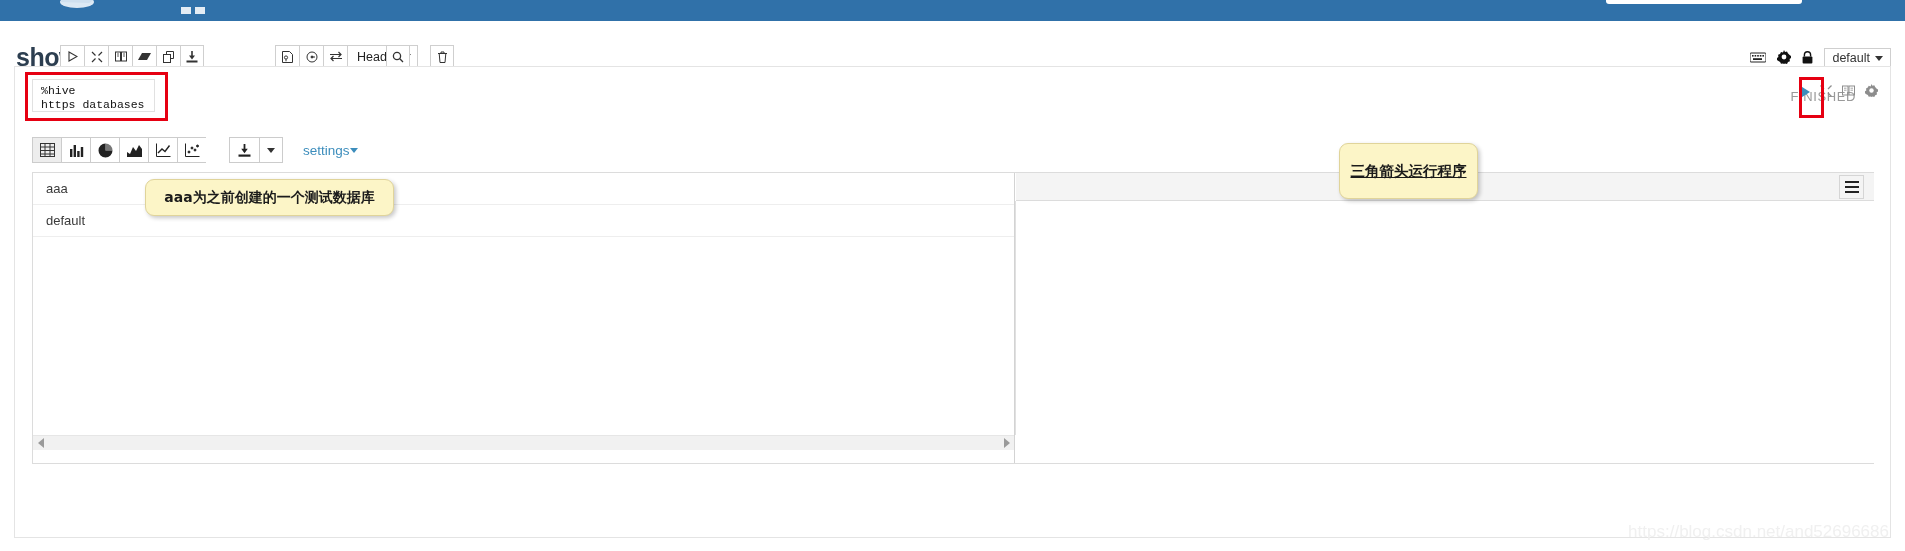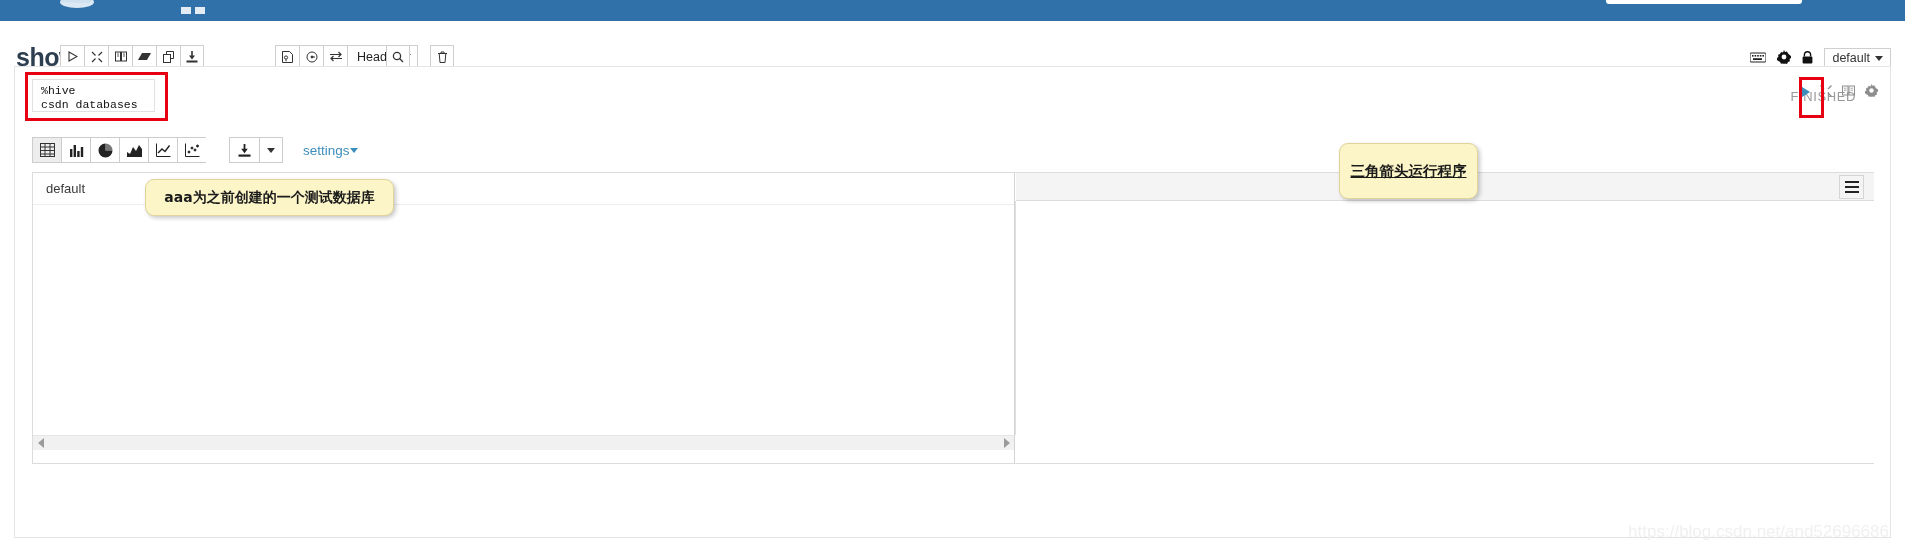--- a/index.html
+++ b/index.html
@@ -392,21 +392,21 @@
       <span>default</span>
       <span class="caret-dn"></span>
     </span>
   </div>
 </div>
 
 <div class="para">
 
   <div class="editor-wrap">
     <div class="editor"><span>%hive</span>
-<span>csdn databases</span></div>
+<span>https databases</span></div>
   </div>
   <div class="redbox"></div>
 
   <div class="para-status">FINISHED</div>
 
   <div class="para-ctrls">
     <span class="play-tri"></span>
     <span class="pico">
       <svg width="12" height="12" viewBox="0 0 12 12" stroke="#8d8d8d" stroke-width="1.3" fill="none">
         <path d="M0.5 0.5 L4 4 M11.5 0.5 L8 4 M0.5 11.5 L4 8 M11.5 11.5 L8 8"></path>
@@ -487,20 +487,23 @@
     <div class="settings-link">
       <span>settings</span>
       <span class="caret-blue"></span>
     </div>
   </div>
 
   <div class="result">
 
     <div class="grid-left">
       <div class="row">
+        <span>aaa</span>
+      </div>
+      <div class="row">
         <span>default</span>
       </div>
       <div class="grid-blank"></div>
 
       <div class="hscroll">
         <span class="arr-lf"></span>
         <span class="arr-rt"></span>
       </div>
     </div>
 

